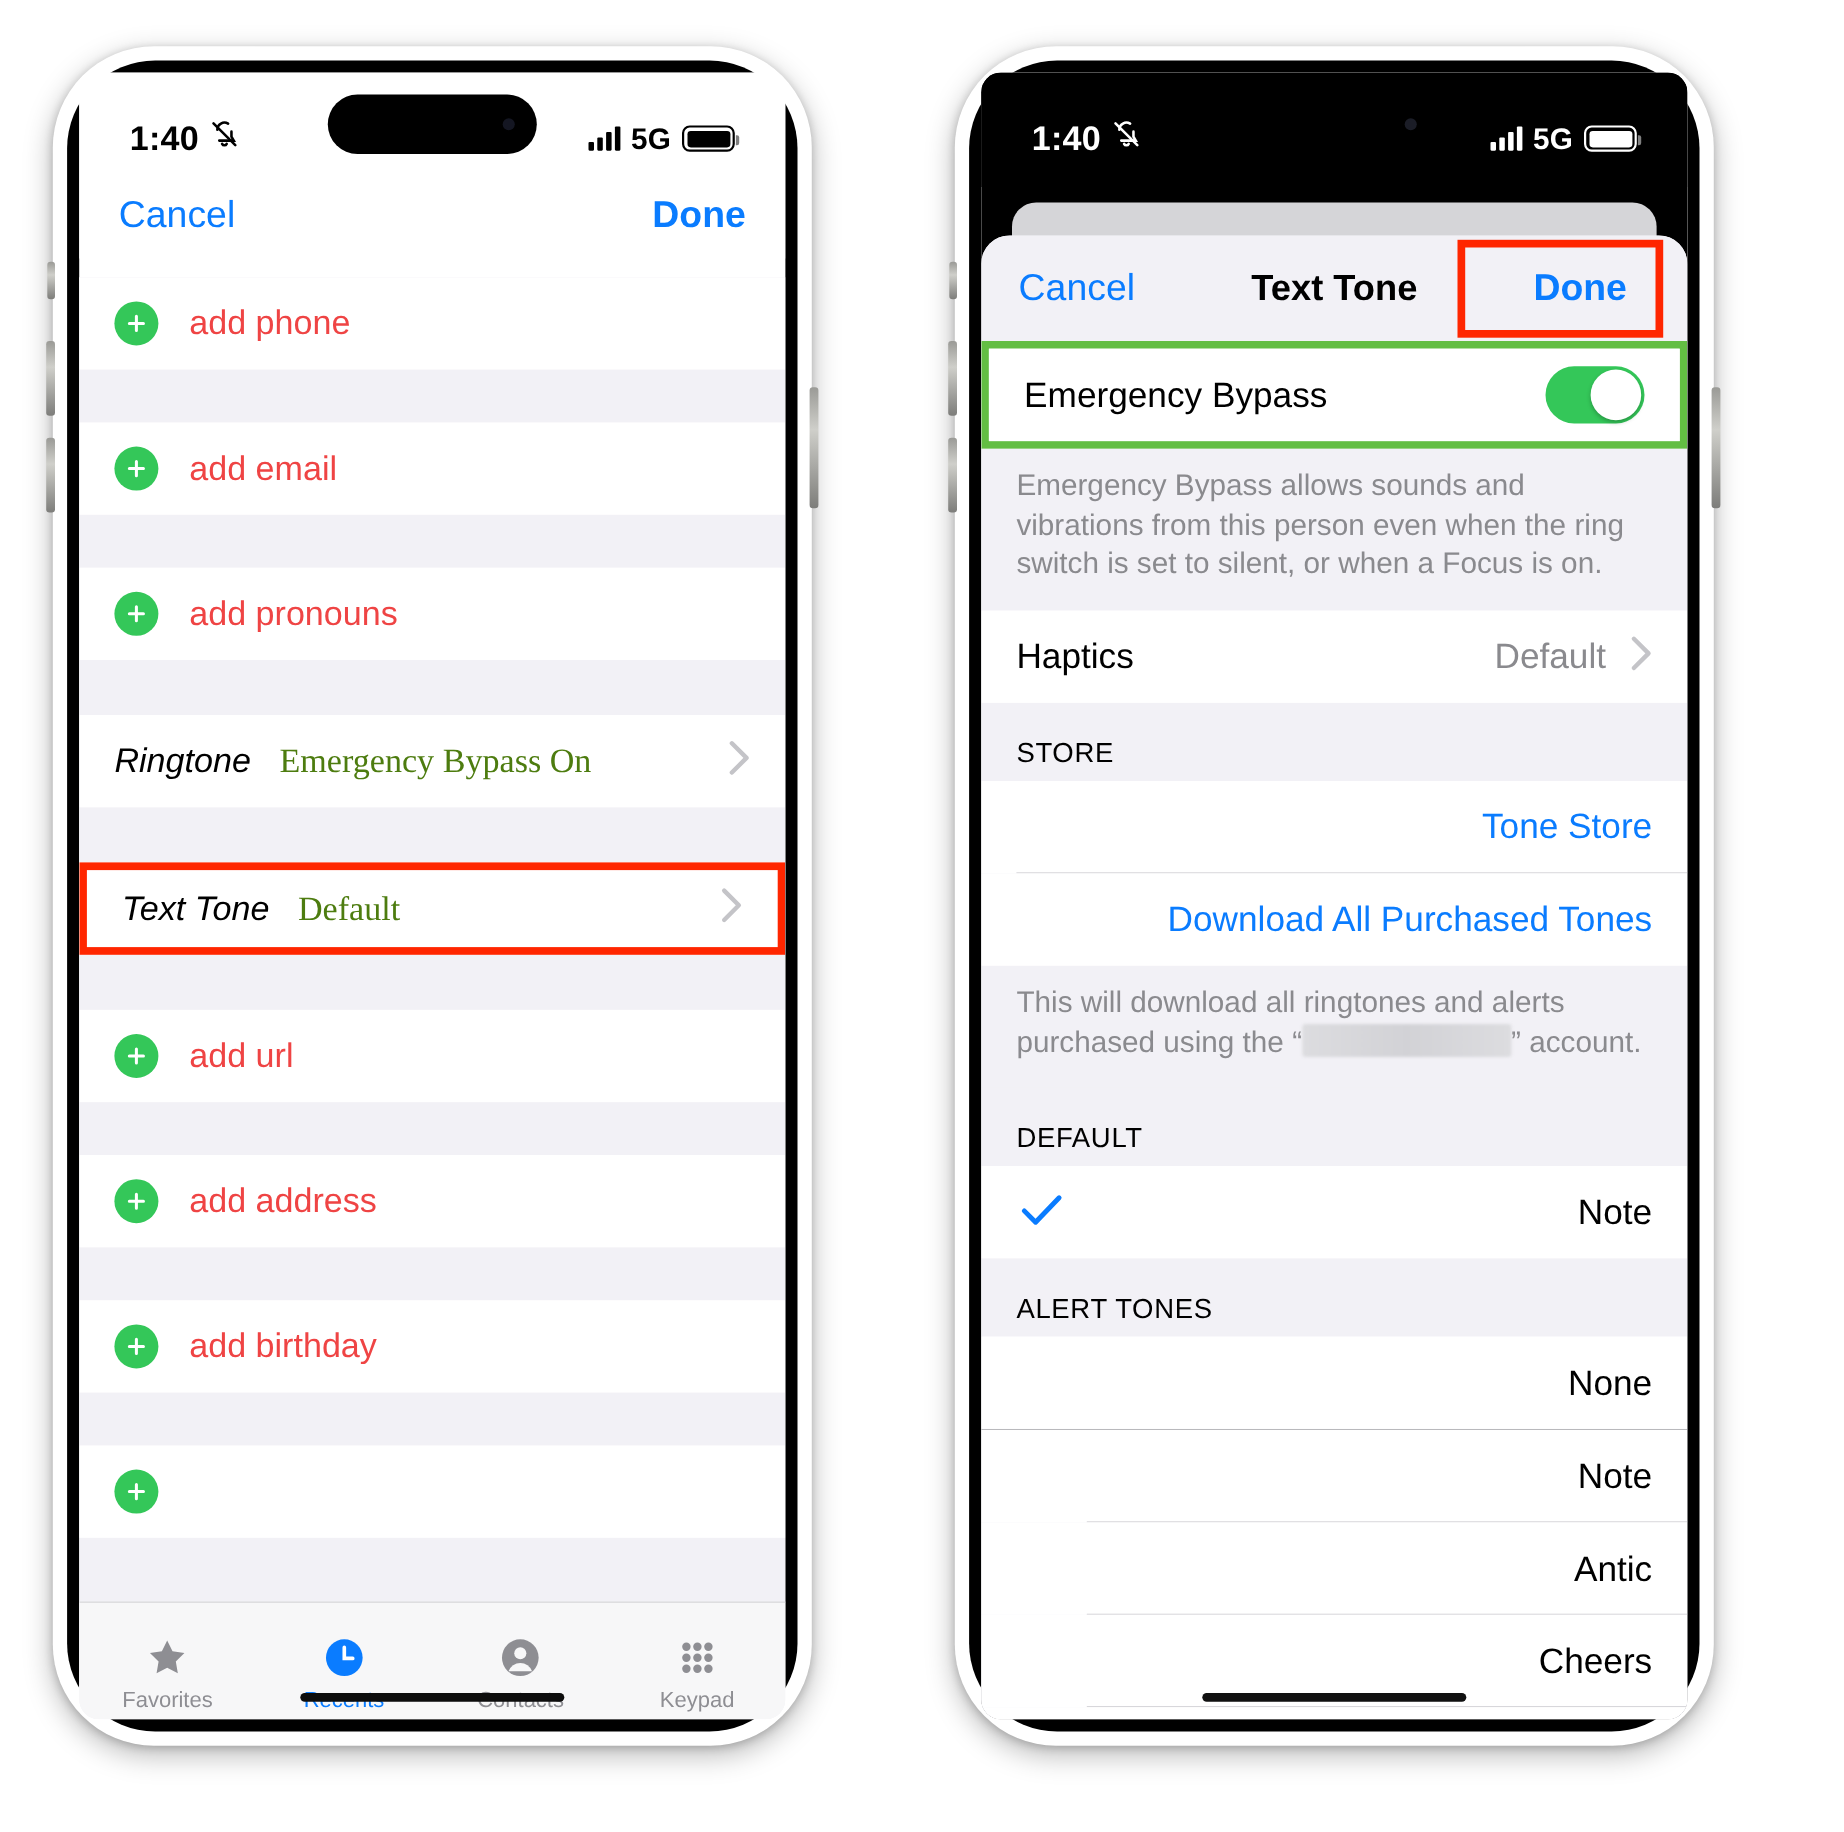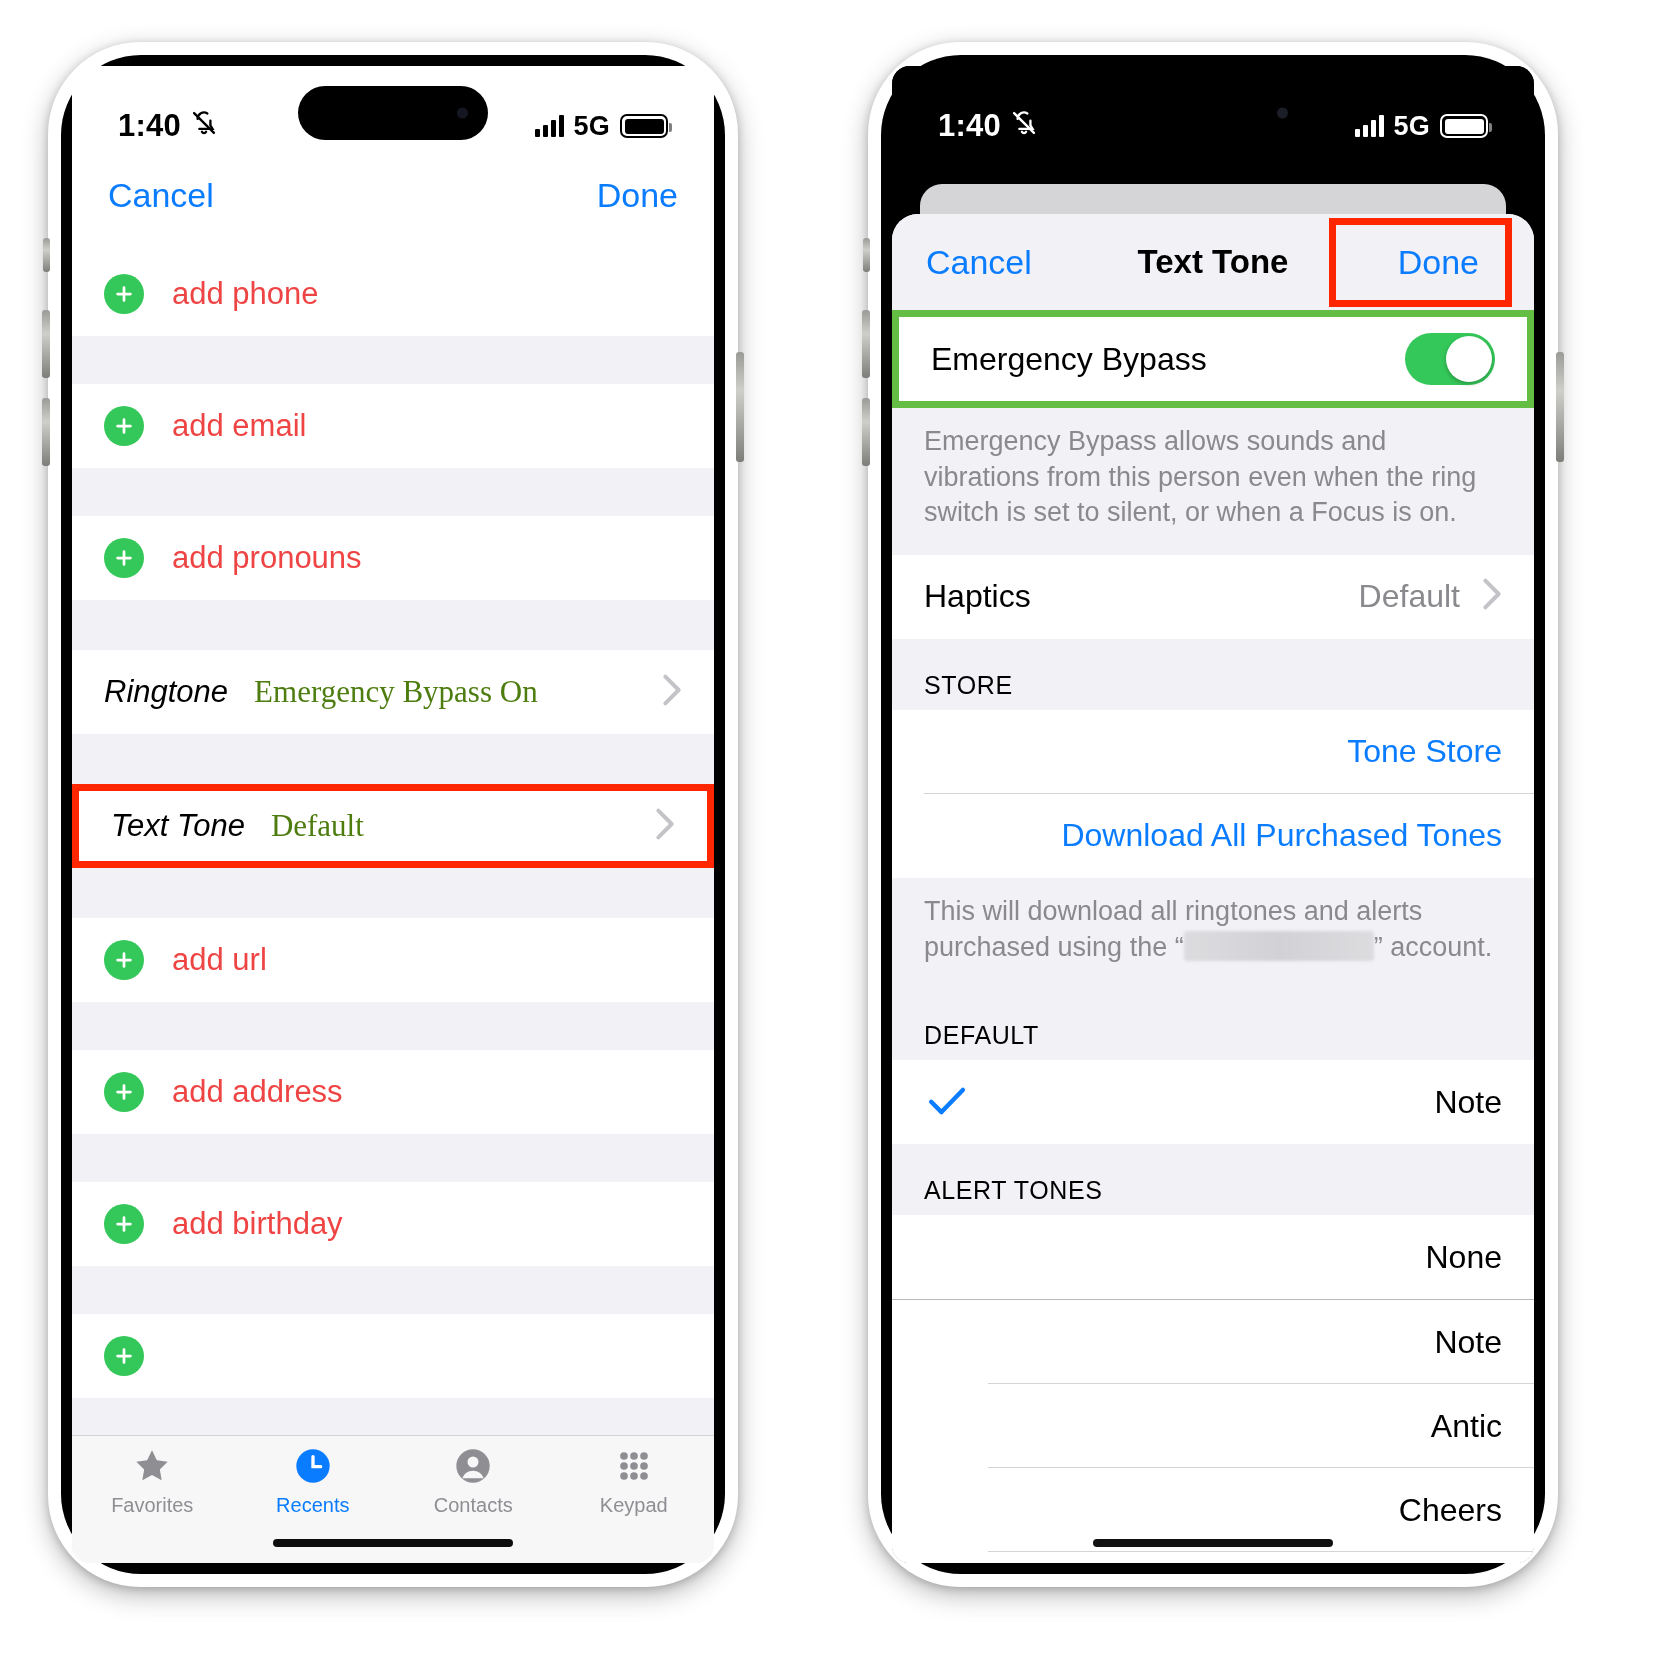--- a/index.html
+++ b/index.html
@@ -96,21 +96,21 @@
   }
   .battery b { display:block; height:100%; width:100%; background: currentColor; border-radius: 3px; }
 
   
   .nav-edit {
     display: flex; align-items: center; justify-content: space-between;
     padding: 6px 36px 20px 36px;
     background: #fff;
   }
   .nav-link { color: #0a7cff; font-size: 34px; }
-  .nav-link.bold { font-weight: 400; margin-left: 32px; }
+  .nav-link.bold { font-weight: 700; margin-left: 32px; }
 
   .list-scroll {
     position: absolute; left:0; right:0;
     top: 186px; bottom: 0;
     background: #f2f1f6;
     overflow: hidden;
   }
   .grp-gap { height: 48px; background: #f2f1f6; }
   .grp-gap.tall { height: 50px; }
 
@@ -139,25 +139,25 @@
   }
 
   .hilite-red {
     border: 7px solid #ff2600;
     background: #fff;
   }
 
   
   .tabbar {
     position: absolute; left:0; right:0; bottom:0;
-    height: 128px;
+    height: 107px;
     background: #f7f7f8;
     border-top: 1px solid #d3d3d6;
     display: flex;
-    padding-top: 8px;
+    padding-top: 28px;
   }
   .tab { flex:1; display:flex; flex-direction:column; align-items:center; gap:6px; color:#8e8e93; }
   .tab.active { color: #0a7cff; }
   .tab-ico { height: 44px; display:flex; align-items:center; justify-content:center; }
   .tab-lab { font-size: 20px; }
   .home-ind {
     position: absolute; left:50%; transform:translateX(-50%);
     bottom: 16px; width: 240px; height: 8px; border-radius: 5px; background: #0d0d0d;
   }
 

